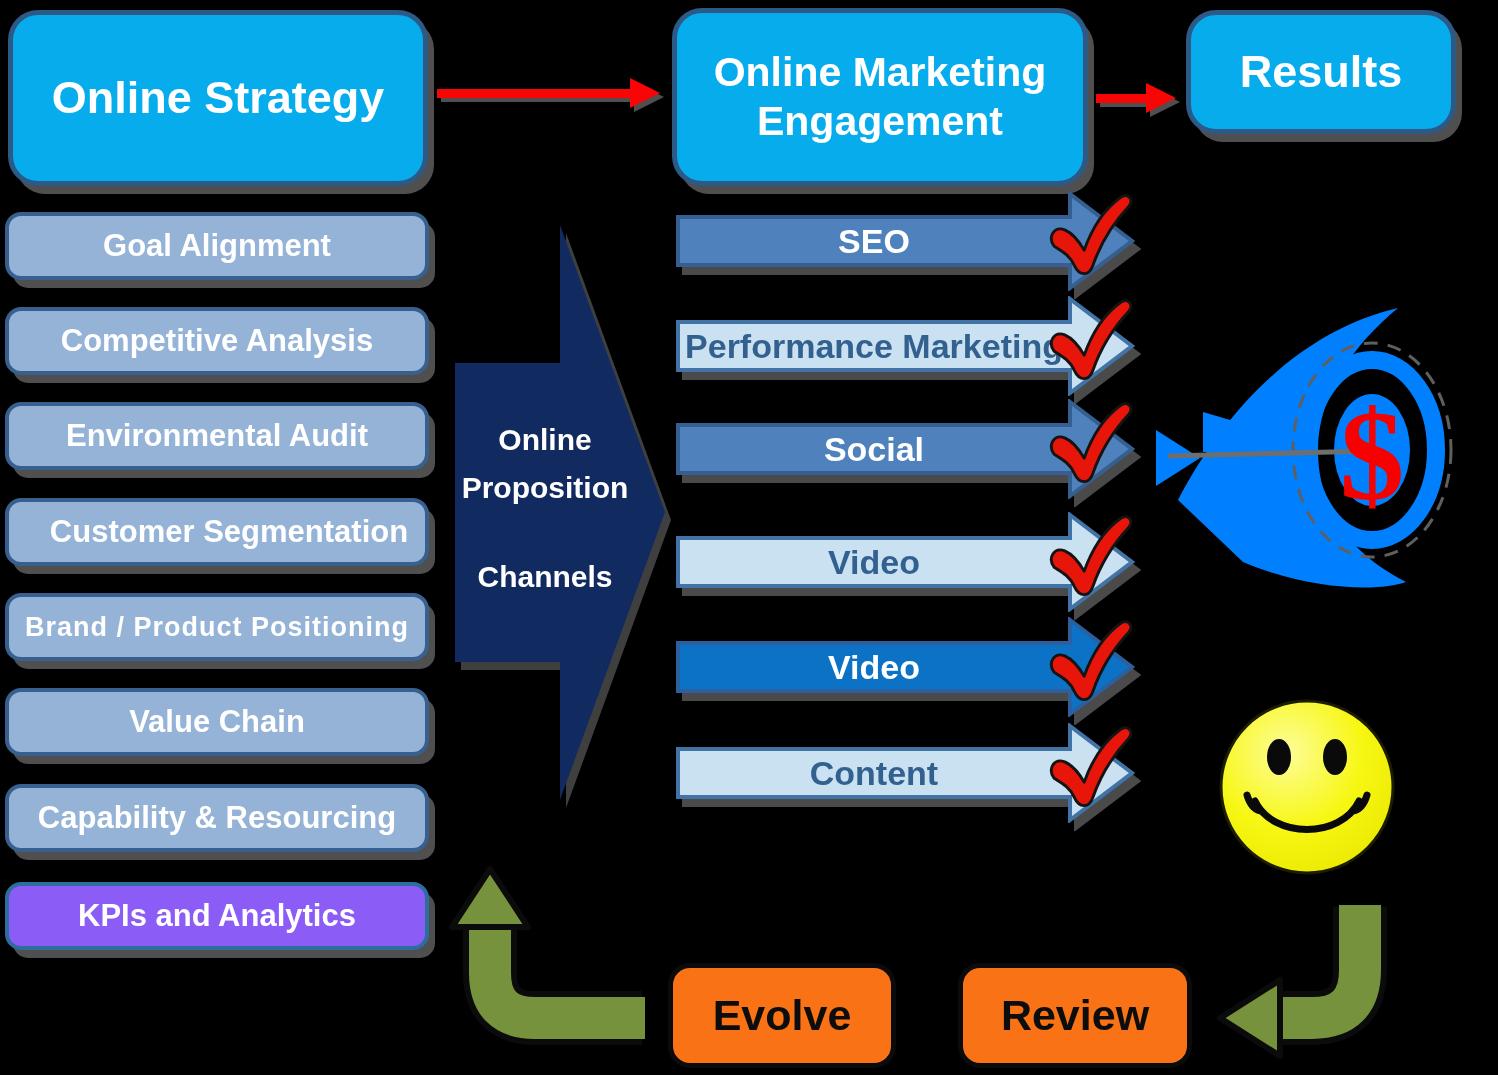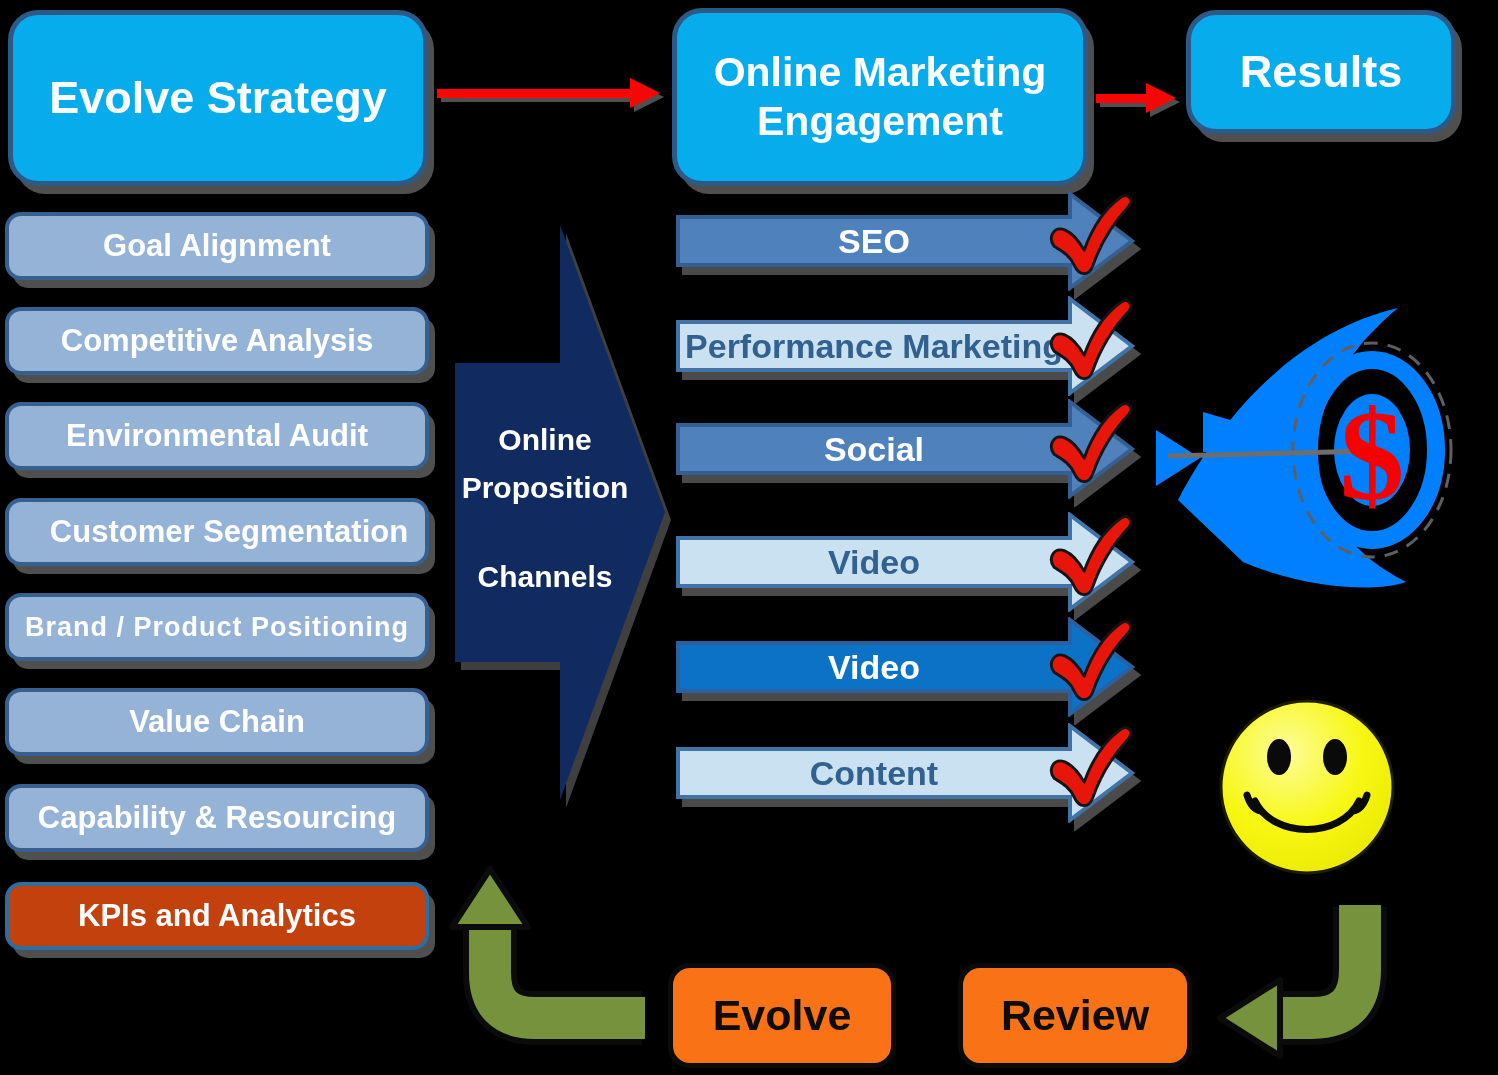--- a/index.html
+++ b/index.html
@@ -15,21 +15,21 @@
   }
   .topbox .t1{font-size:45px;line-height:1.15;}
   .topbox .t2{font-size:41px;line-height:1.2;padding:0 30px;}
   
   .sbox{
     position:absolute;left:5px;width:424px;height:68px;box-sizing:border-box;
     display:flex;align-items:center;justify-content:center;text-align:center;
     background:#95B3D7;border:4px solid #38608F;border-radius:16px;color:#fff;
     font-size:31px;box-shadow:7px 9px 0 -1px #4f4f4f;
   }
-  .sbox.bright{background:#c2410c;border-color:#2D6DA0;}
+  .sbox.bright{background:#8b5cf6;border-color:#2D6DA0;}
   .sbox.small{font-size:27px;letter-spacing:1px;}
   
   .navy-arrow-svg{position:absolute;left:450px;top:220px;filter:drop-shadow(6px 8px 0 #3f3f3f);}
   .navy-arrow-svg polygon{fill:#112A60;}
   .prop-text{
     position:absolute;left:450px;top:416px;width:190px;text-align:center;color:#fff;
     font-size:30px;line-height:48px;
   }
   .prop-text .gap{margin-top:41px;}
   
@@ -61,21 +61,21 @@
   .garrow .head{fill:#76923C;stroke:#0b0b0b;stroke-width:6;stroke-linejoin:round;}
   
   .icon{position:absolute;}
 </style>
 </head>
 <body>
 
 <div class="stage">
 
   <div class="topbox" style="left:8px;top:10px;width:420px;height:176px;">
-    <span class="t1">Evolve Strategy</span>
+    <span class="t1">Online Strategy</span>
   </div>
 
   <svg class="redarrow" style="left:437px;top:77px;" width="225" height="32" viewBox="0 0 225 32">
     <rect x="0" y="12" width="197" height="9"></rect>
     <polygon points="193,1 223,16 193,31"></polygon>
   </svg>
 
   <div class="topbox" style="left:672px;top:8px;width:416px;height:178px;">
     <span class="t2">Online Marketing Engagement</span>
   </div>

